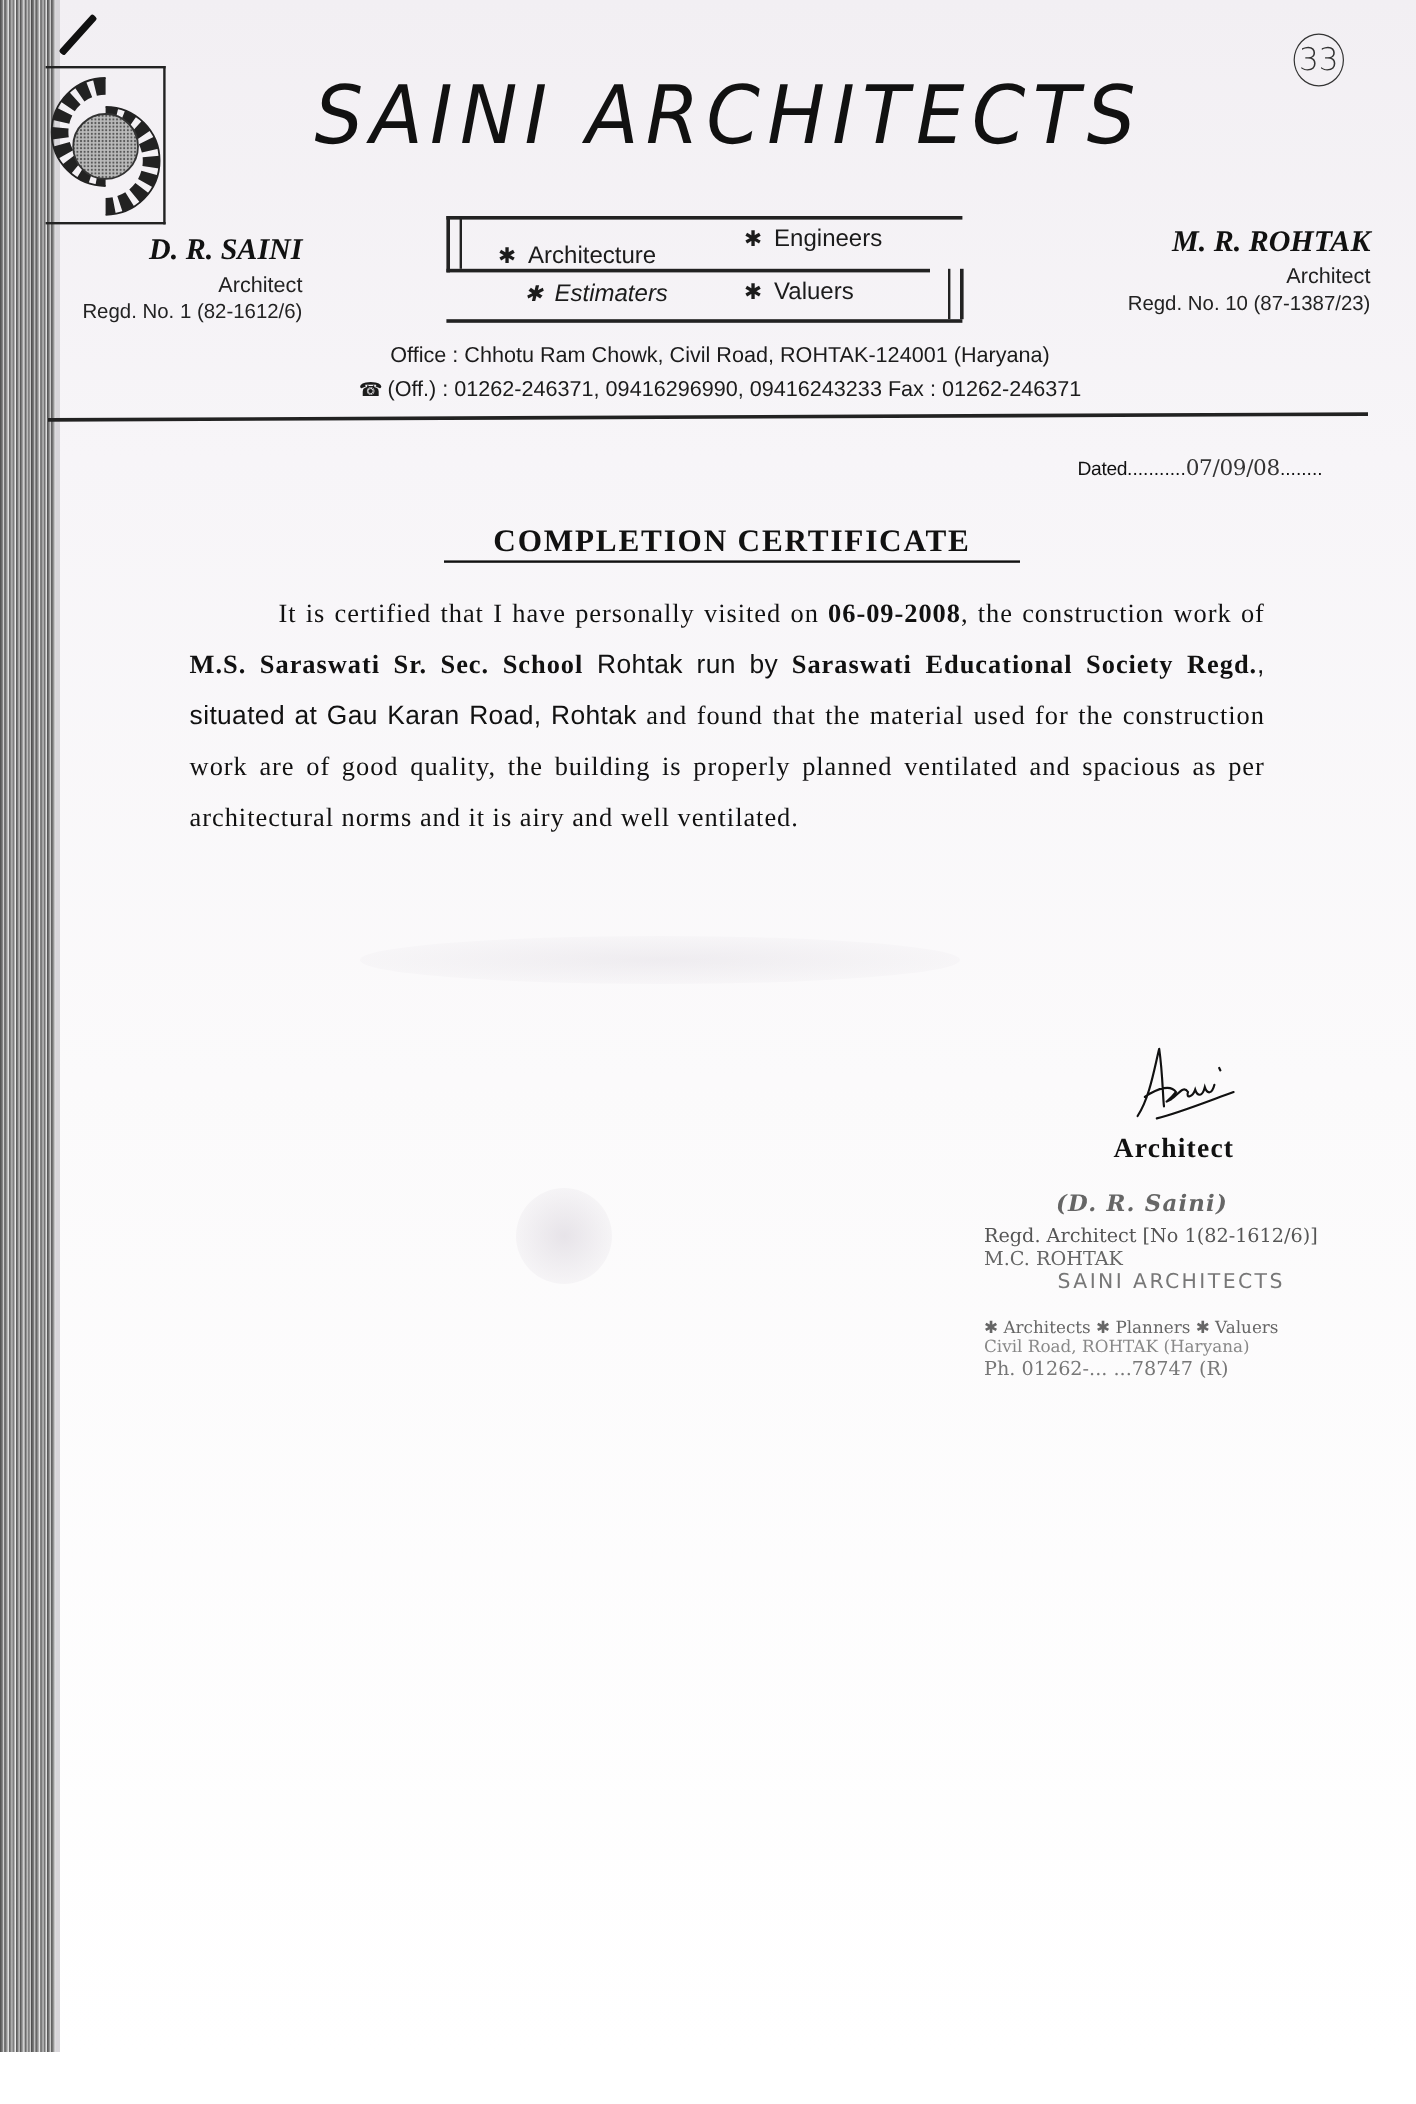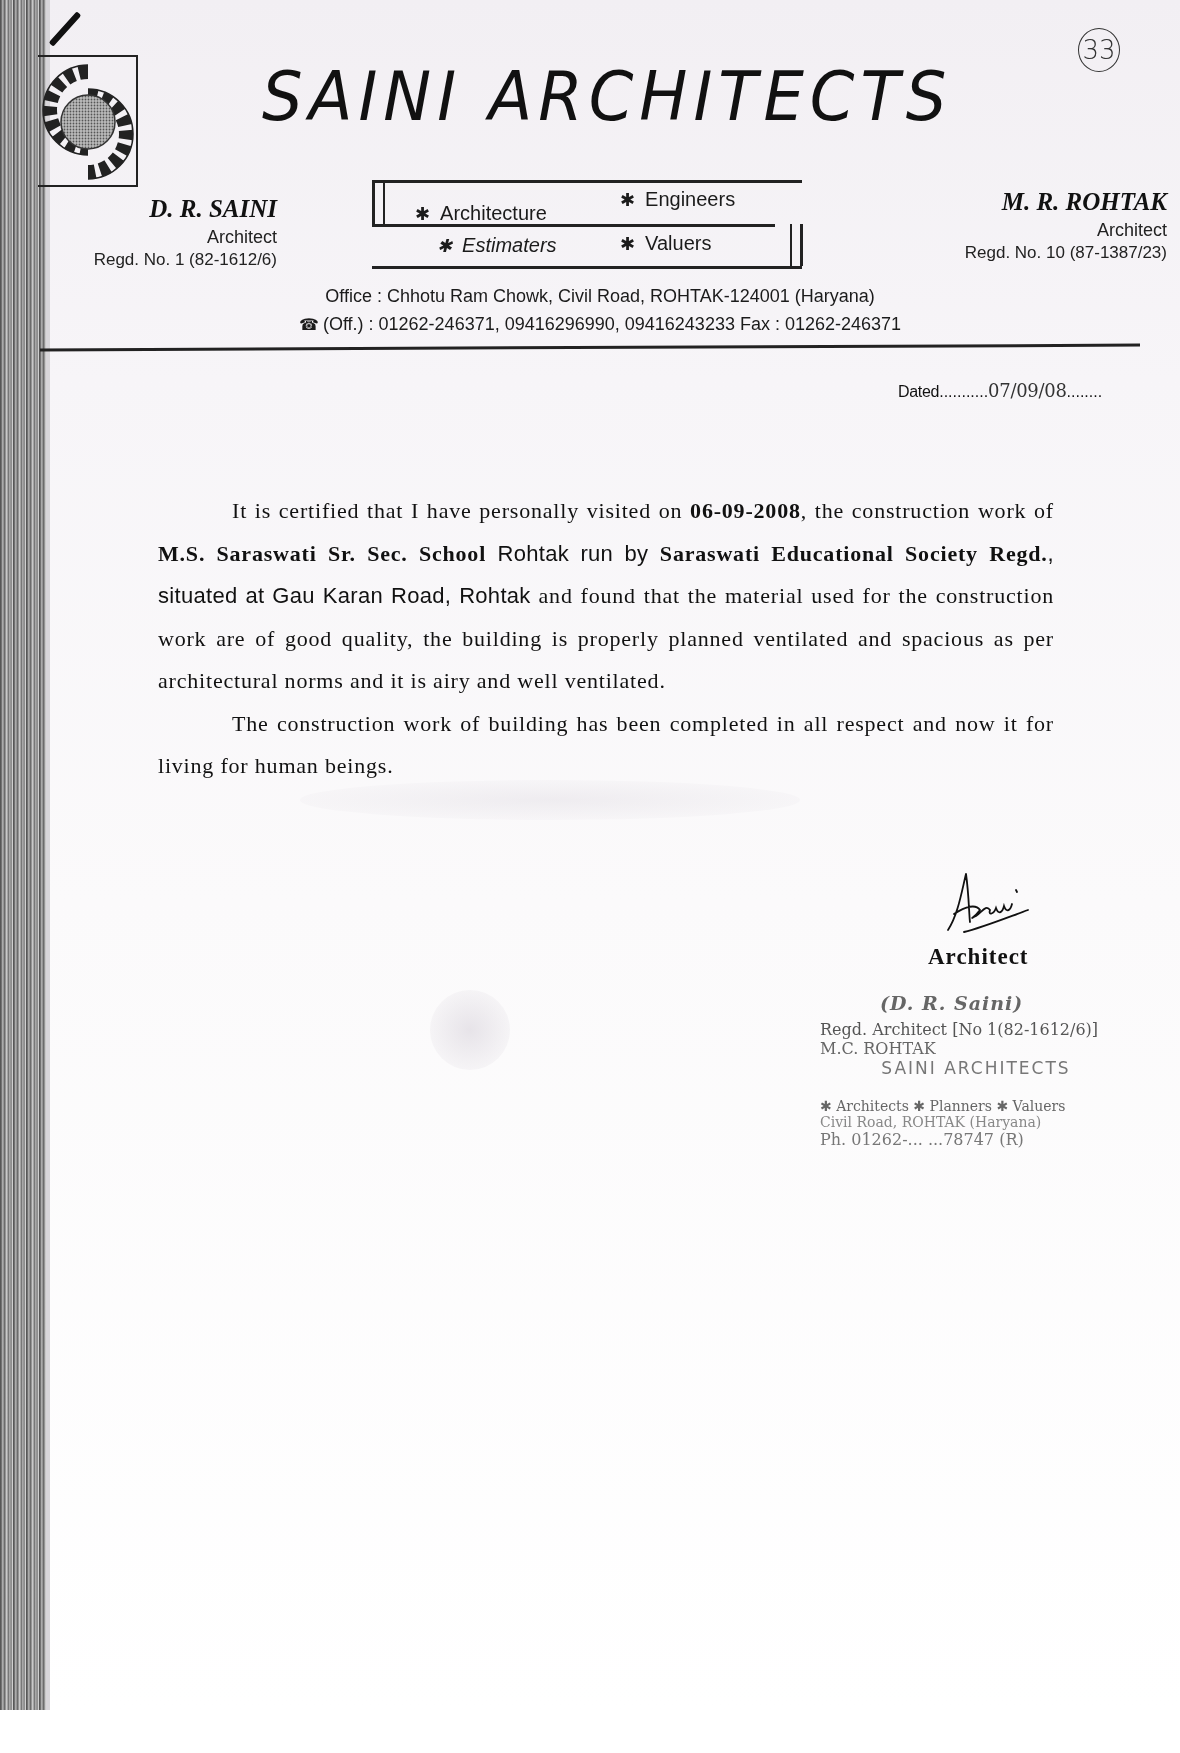--- a/index.html
+++ b/index.html
@@ -30,21 +30,21 @@
     position:absolute; left:262px; top:52px; width:760px; height:90px;
     font-family: "DejaVu Sans", sans-serif; font-weight: 300; font-size: 64px;
     letter-spacing: 6px; color:#111; line-height:90px; white-space:nowrap;
     transform: scaleY(1.05); font-style: italic;
   }
   .page-num {
     position:absolute; left:1078px; top:28px; width:40px; height:42px; border:1.5px solid #333; border-radius:50%;
     font-family:"DejaVu Sans", sans-serif; font-size:26px; color:#333; text-align:center; line-height:42px; font-weight:300;
   }
 
-  .partner { position:absolute; text-align:right;padding-left:25px; }
+  .partner { position:absolute; text-align:right; }
   .partner .name { font-family:"Liberation Serif", serif; font-weight:bold; font-style:italic; font-size:25px; color:#111; }
   .partner .role { font-size:18px; color:#222; margin-top:4px; }
   .partner .regd { font-size:17px; color:#222; margin-top:2px; }
   .p-left { left:40px; top:195px; width:212px; }
   .p-right { left:880px; top:188px; width:262px; }
 
   
   .svc-top { position:absolute; left:372px; top:180px; width:430px; height:0; border-top:3px solid #222; }
   .svc-row1 { position:absolute; left:372px; top:180px; width:400px; height:44px; border-left:3px solid #222; border-bottom:3px solid #222; }
   .svc-row1 .tick { position:absolute; left:8px; top:0; width:2px; height:44px; background:#222; }
@@ -155,26 +155,26 @@
     <div class="phone">
       <span class="tel">☎</span><span>(Off.) : 01262-246371, 09416296990, 09416243233  Fax : 01262-246371</span>
     </div>
     <div class="head-rule"></div>
   </div>
 
   <div class="dated">
     <span>Dated</span><span class="dots">...........</span><span class="hand">07/09/08</span><span class="dots">........</span>
   </div>
 
+  <div class="doc-title">COMPLETION CERTIFICATE</div>
 
   <div class="body">
     <p>
       <span>It is certified that I have personally visited on </span><b>06-09-2008</b><span>, the construction  work  of </span><b>M.S. Saraswati Sr. Sec. School</b><span class="sans"> Rohtak run  by </span><b>Saraswati Educational Society Regd.</b><span class="sans">, situated at Gau Karan Road, Rohtak</span><span> and found that the material used for the construction work are of good quality, the building is properly planned ventilated and spacious as per architectural norms and it is airy and well ventilated.</span>
     </p>
-    <p>The construction work of building has been completed in all respect and now it for living for human beings.</p>
   </div>
 
   <svg class="signature" width="100" height="70" viewBox="0 0 100 70">
     <path d="M30 4 C26 20 22 45 12 60 M30 4 C33 25 33 45 34 52 M18 44 C30 36 40 34 44 40 C38 48 32 50 40 46 C46 42 50 34 54 40 C52 46 58 44 60 38 C62 44 66 44 68 36 C70 42 74 42 76 34 M80 20 l1 2 M28 62 C45 58 70 48 92 40" fill="none" stroke="#111" stroke-width="1.8" stroke-linecap="round"></path>
   </svg>
   <div class="sig-label">Architect</div>
 
   <div class="stamp">
     <div class="s-name">(D. R. Saini)</div>
     <div class="s-regd">Regd. Architect [No 1(82-1612/6)]</div>

